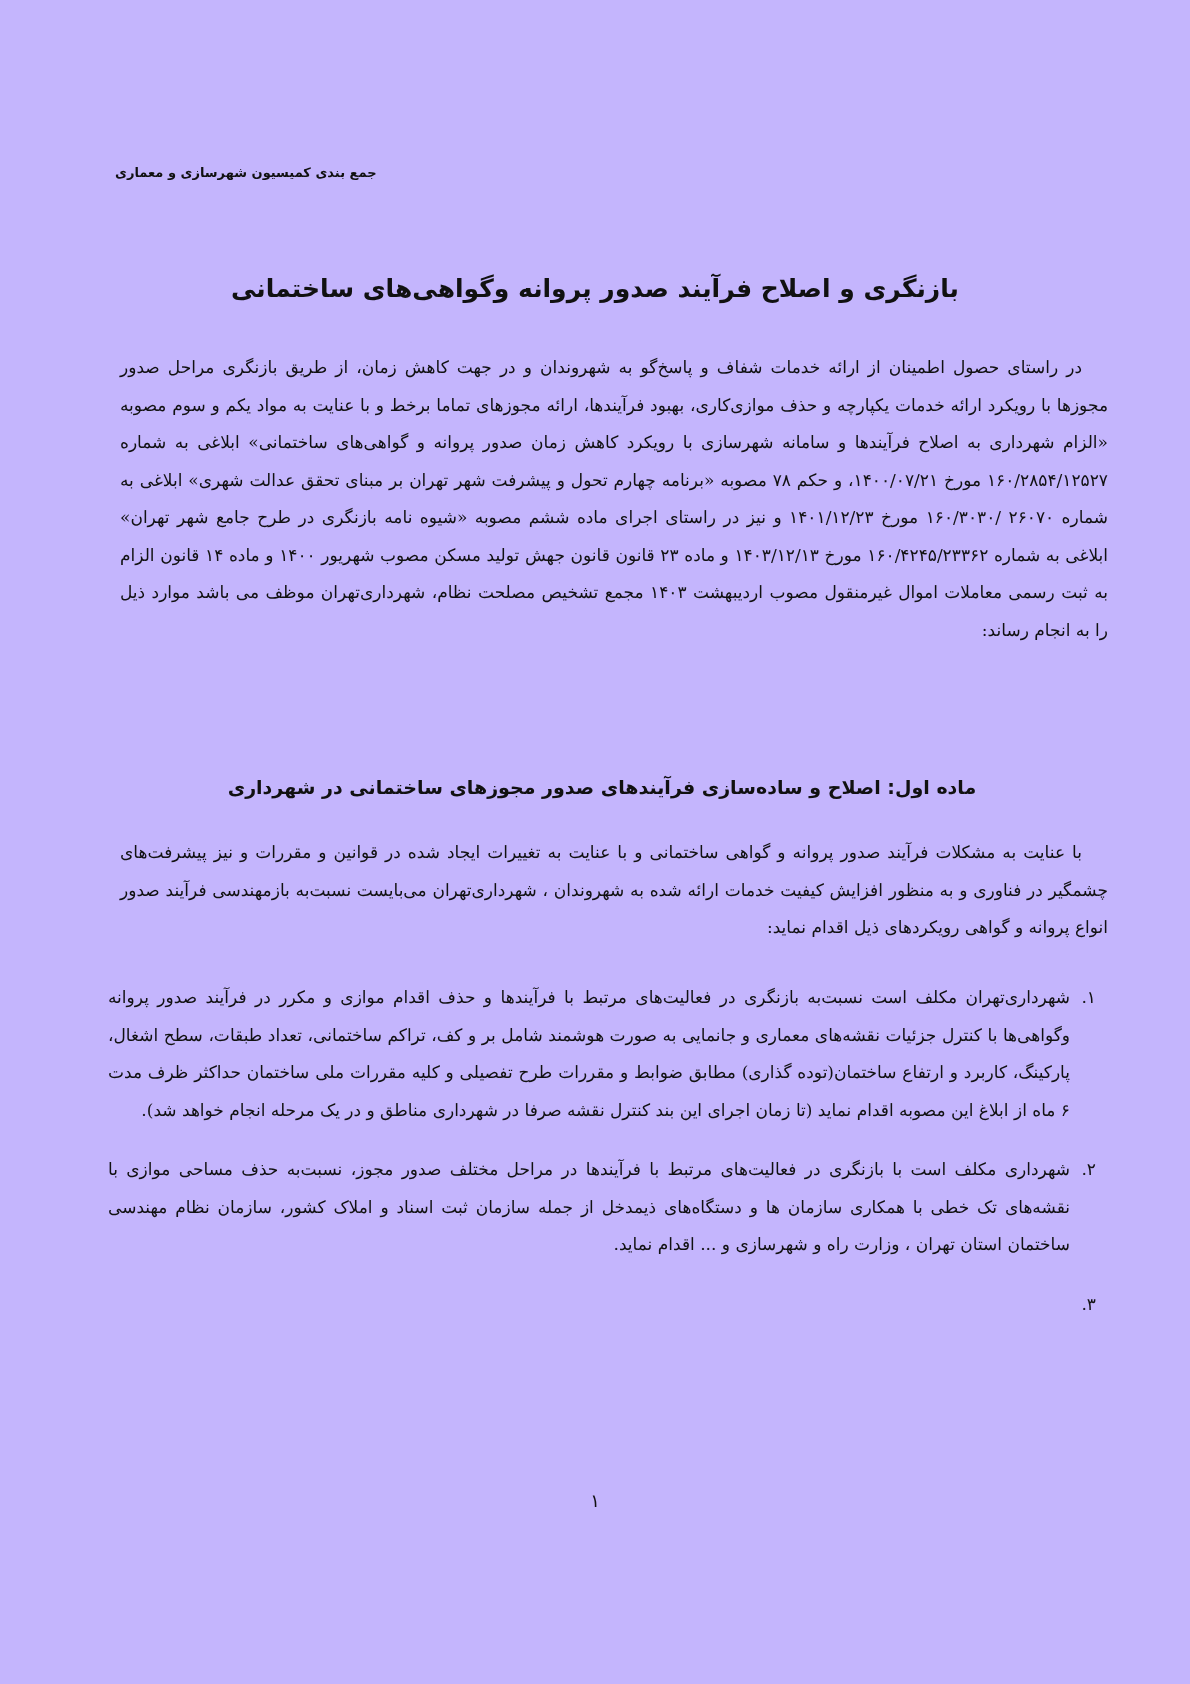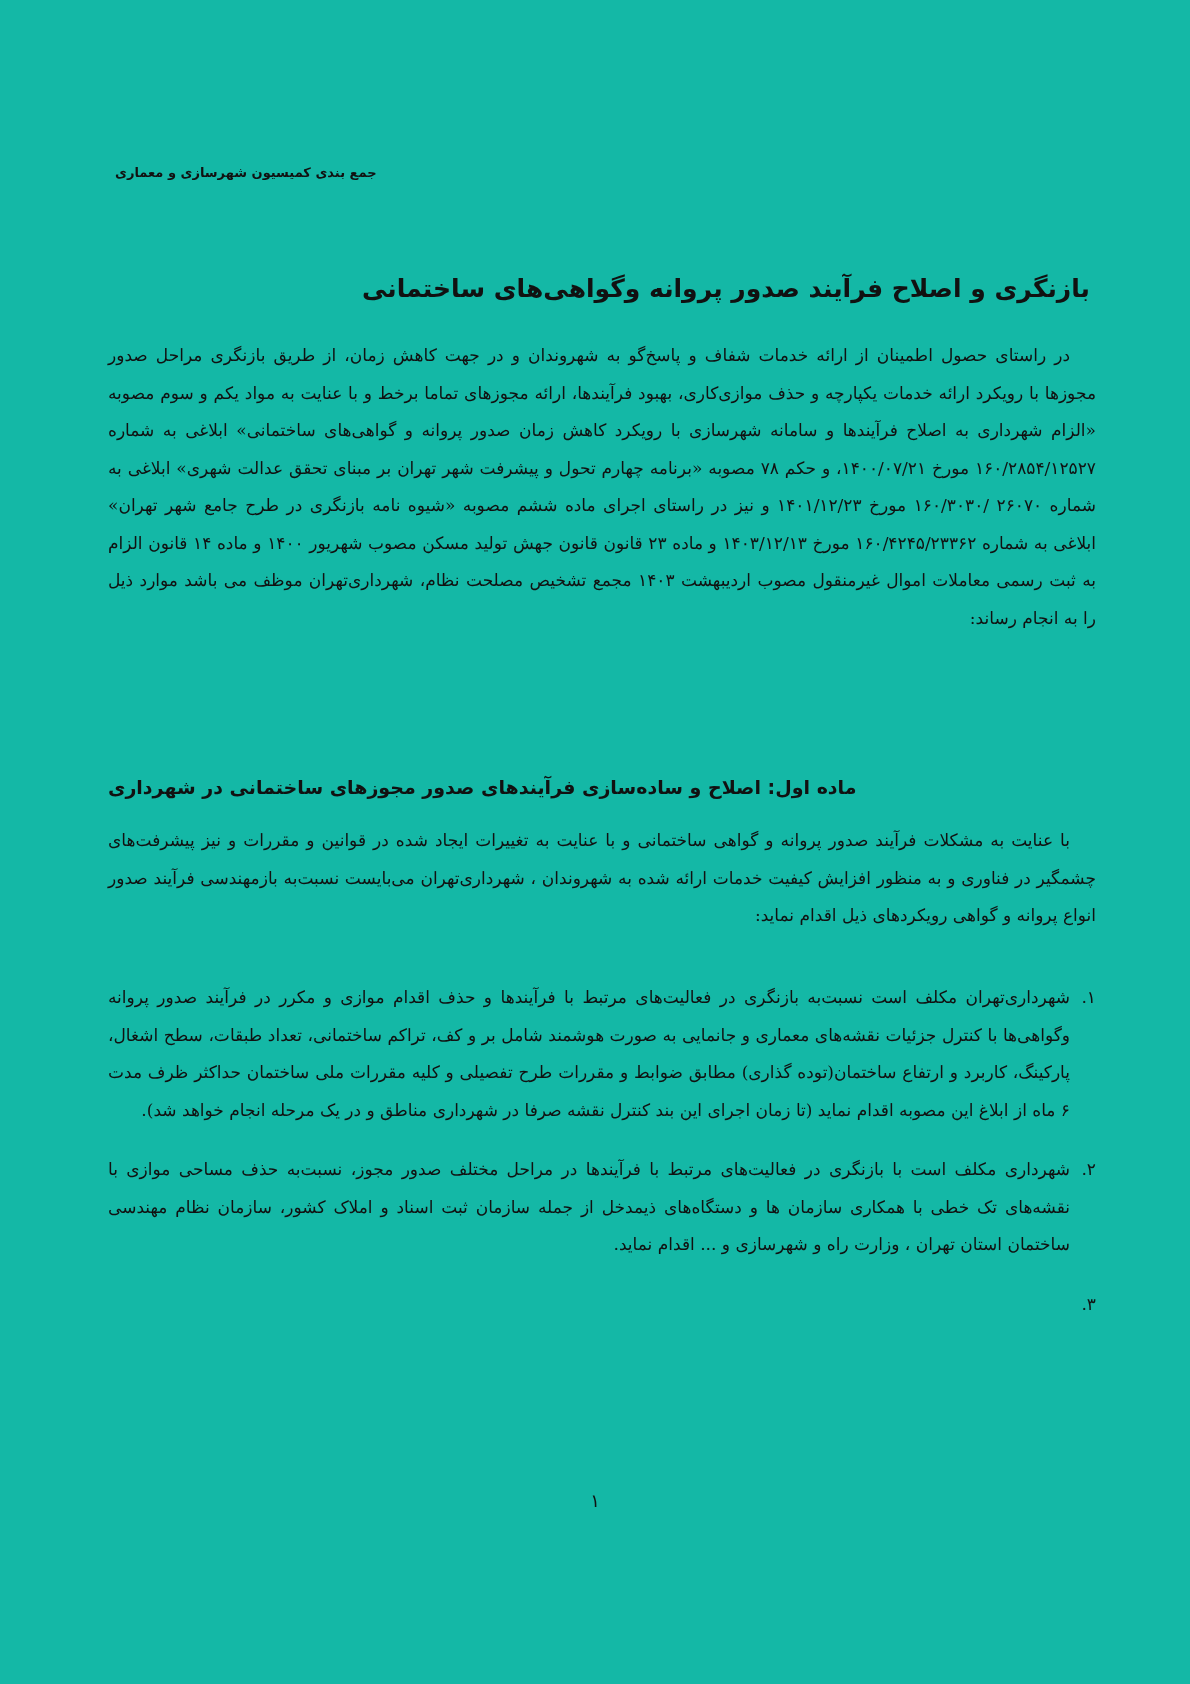--- a/index.html
+++ b/index.html
@@ -13,21 +13,21 @@
       position: relative;
       overflow: hidden;
       font-family: "DejaVu Serif", "Liberation Serif", serif;
       color: #111111;
     }
     .page {
       position: absolute;
       left: 0; top: 0;
       width: 1190px;
       height: 1684px;
-      background: #14b8a6;
+      background: #c4b5fd;
     }
     .running-header {
       position: absolute;
       top: 165px;
       right: 0;
       width: 1060px;
       left: 115px;
       direction: rtl;
       text-align: right;
       font-family: "DejaVu Sans", "Liberation Sans", sans-serif;
@@ -39,47 +39,48 @@
       display: inline-block;
       position: absolute;
       left: 0;
     }
     .doc-title {
       position: absolute;
       top: 274px;
       left: 100px;
       width: 990px;
       direction: rtl;
+      text-align: center;
       font-family: "DejaVu Sans", "Liberation Sans", sans-serif;
       font-weight: bold;
       font-size: 25px;
       margin: 0;
     }
     .body-block {
       position: absolute;
       left: 108px;
       width: 988px;
       direction: rtl;
       text-align: justify;
       text-align-last: right;
       font-size: 17px;
       line-height: 37.5px;
-      margin: 0;
+      margin: 12px;
     }
     .intro {
       top: 337px;
       text-indent: 26px;
     }
     .section-heading {
       position: absolute;
       top: 776px;
       left: 108px;
       width: 988px;
       direction: rtl;
-      text-align: left;
+      text-align: center;
       font-family: "DejaVu Sans", "Liberation Sans", sans-serif;
       font-weight: bold;
       font-size: 19px;
       margin: 0;
     }
     .section-intro {
       top: 822px;
       text-indent: 26px;
     }
     .list {

